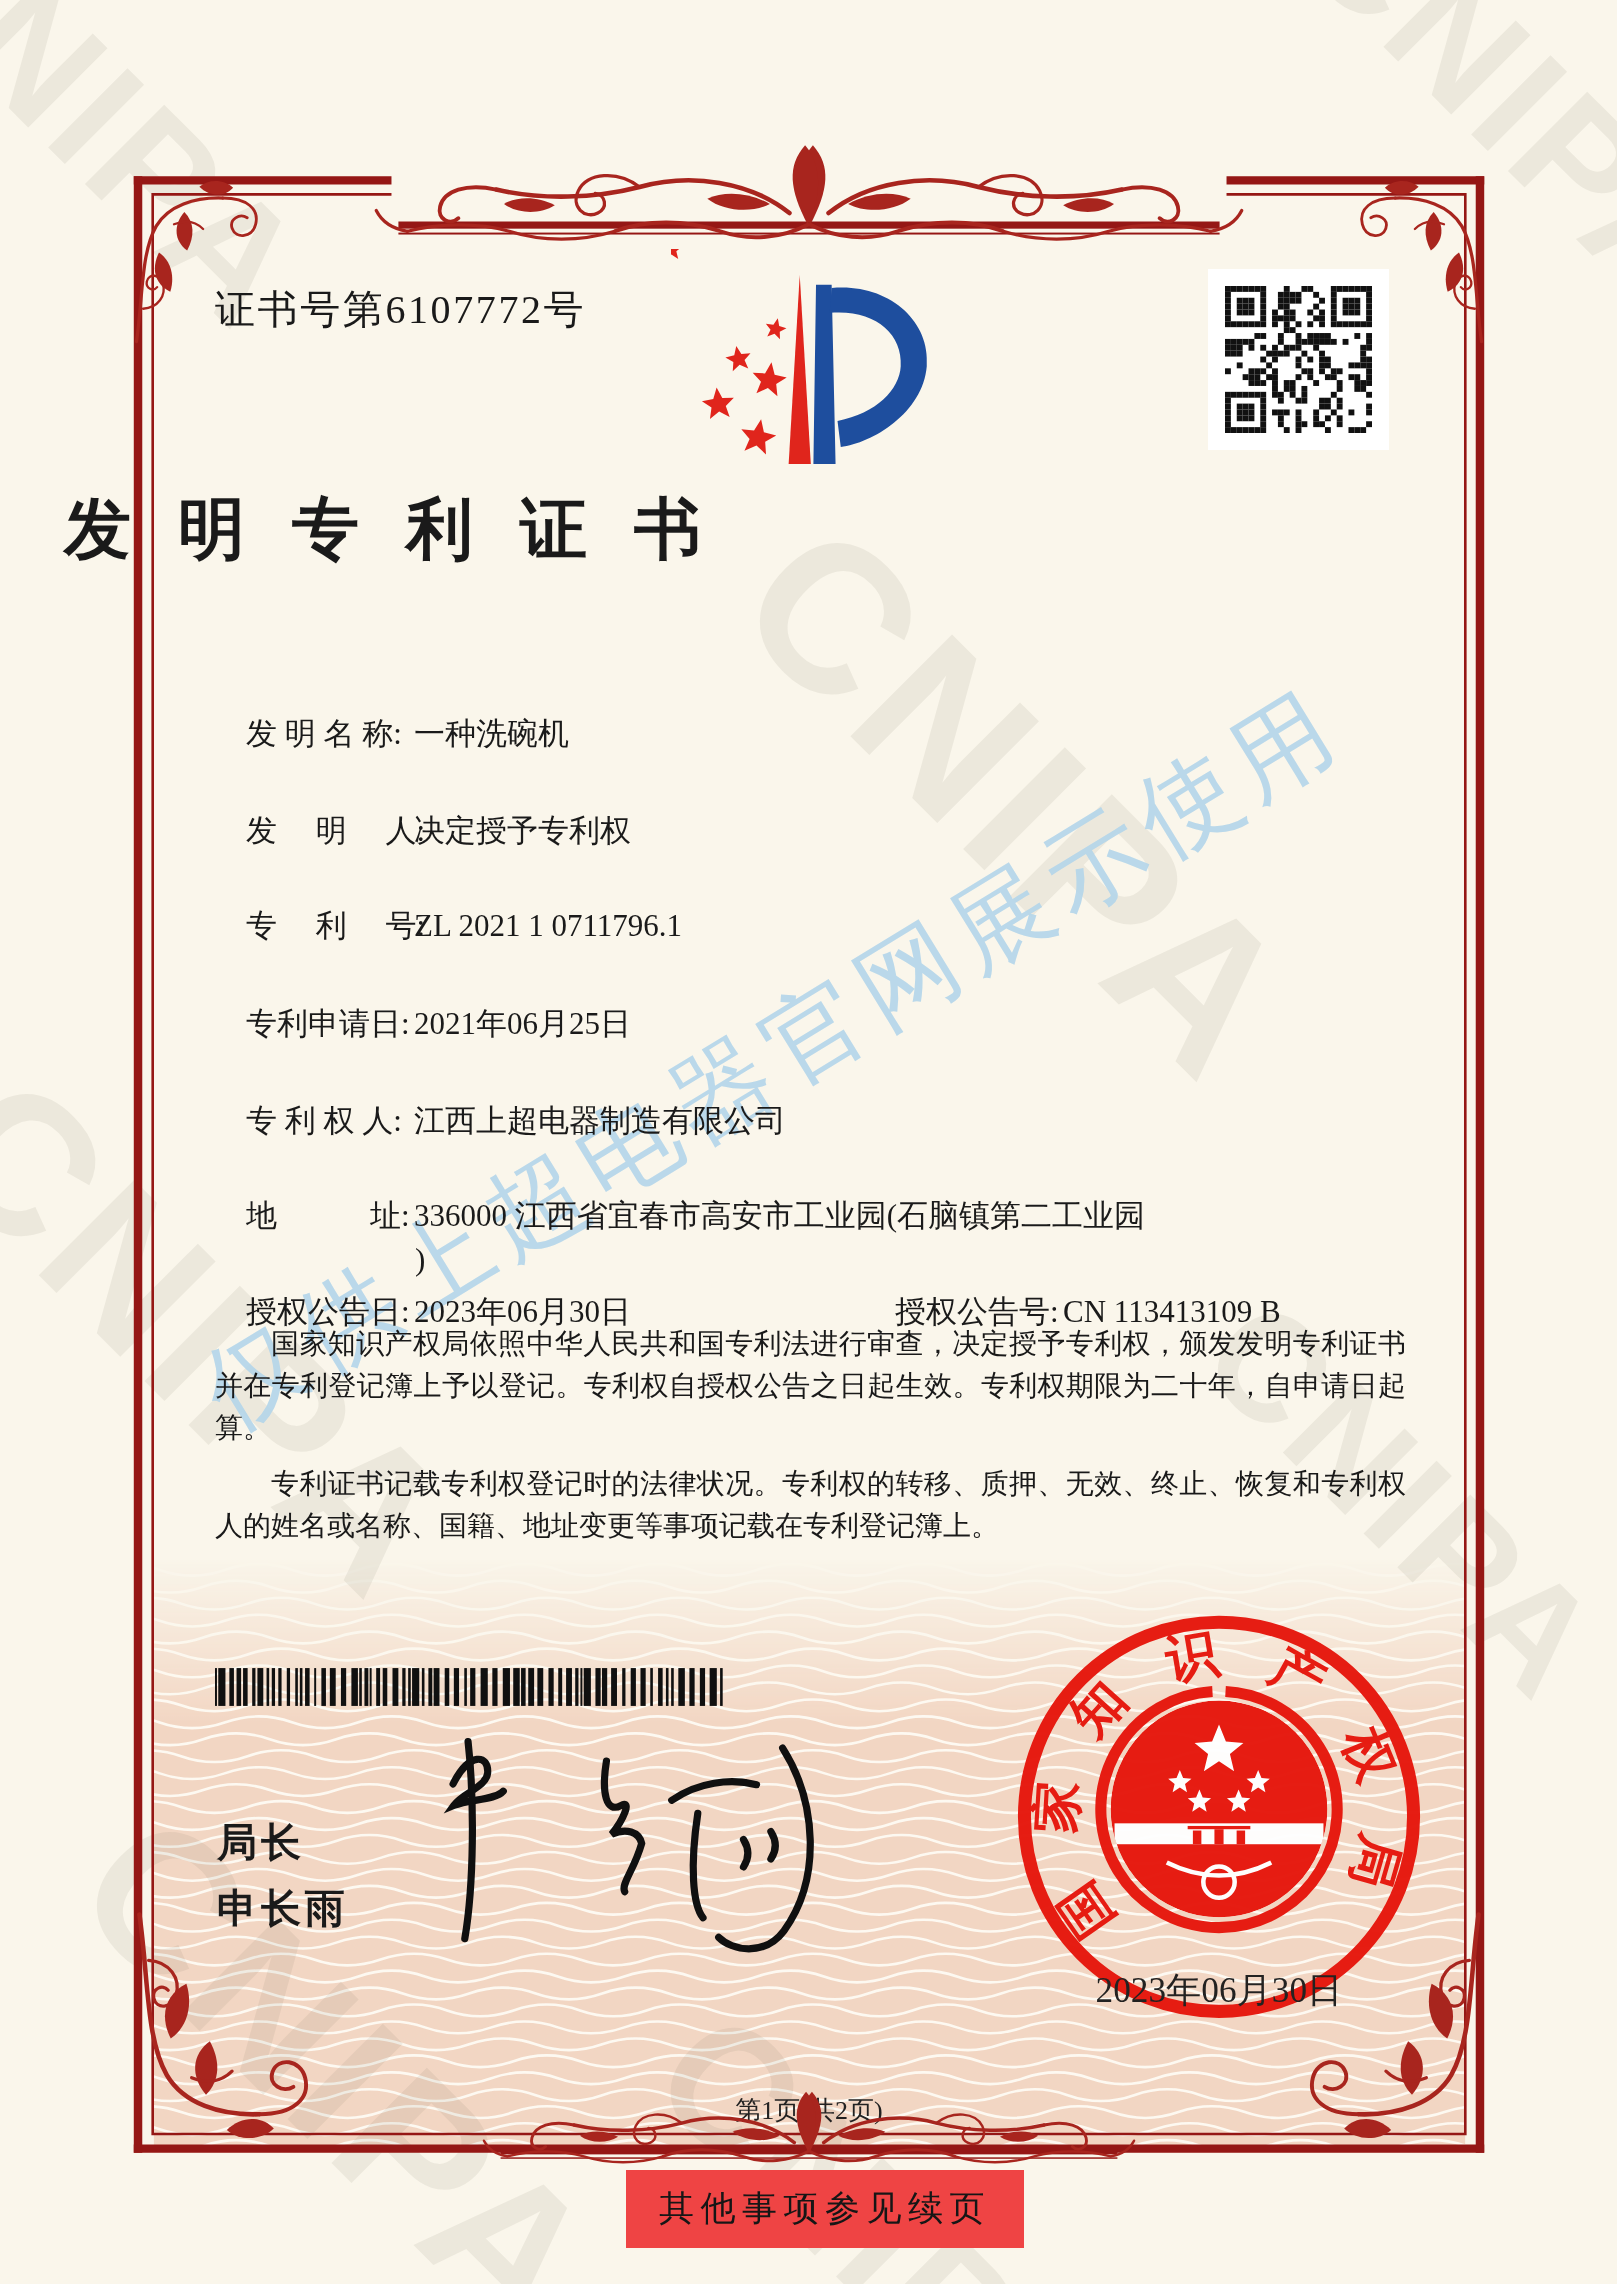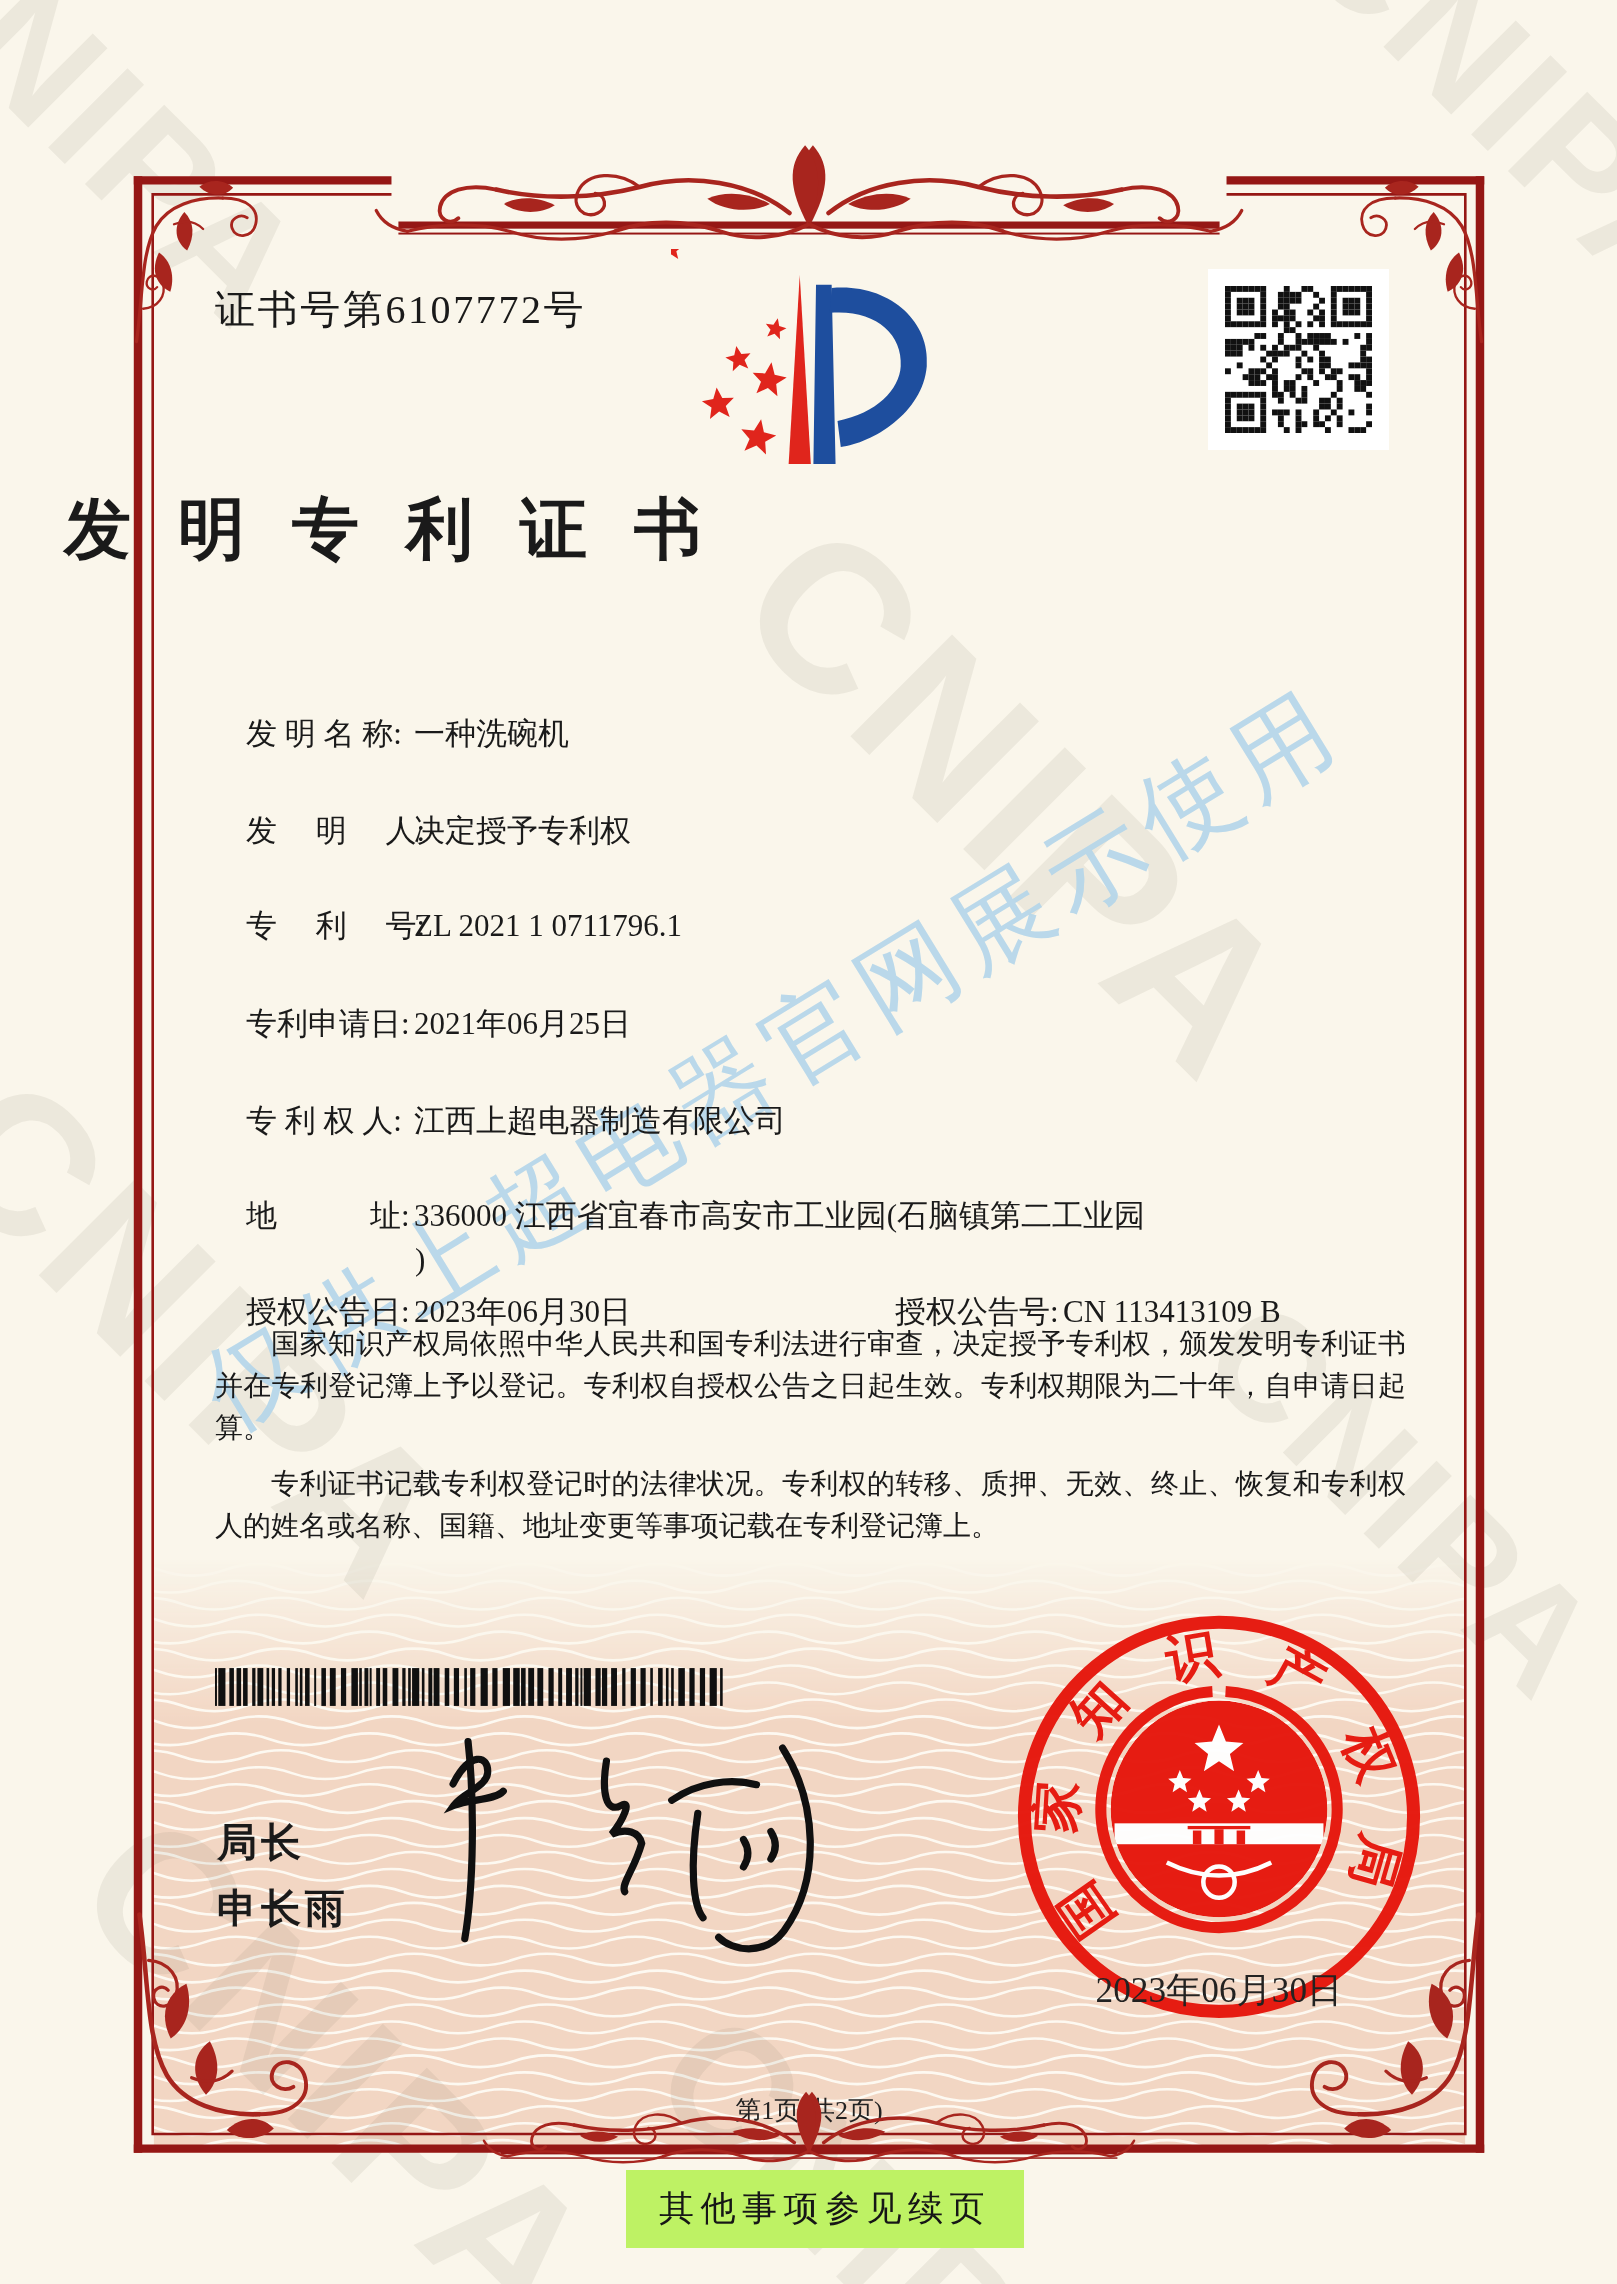--- a/index.html
+++ b/index.html
@@ -22,21 +22,21 @@
   #title{left:0;right:0;top:484px;font-size:67px;font-weight:bold;
          letter-spacing:47px;padding-left:64px;z-index:6;}
   .field-row{position:absolute;left:215px;font-size:31px;white-space:pre;z-index:6;}
   .flabel{display:inline-block;width:168px;white-space:pre;}
   .fvalue{white-space:pre;margin-top:16px;}
   .body-para{position:absolute;left:215px;width:1191px;font-size:28px;line-height:42px;
              text-align:justify;text-indent:56px;z-index:6;color:#191919;}
   .director{position:absolute;left:217px;font-size:40px;font-weight:bold;letter-spacing:3.9px;
             font-family:"Liberation Sans","DejaVu Sans",sans-serif;z-index:6;}
   #footer-page{left:0;right:0;top:2093px;text-align:center;font-size:26px;z-index:6;color:#222;}
-  #footer-note-box{left:626px;top:2170px;width:398px;height:78px;background:#bef264;z-index:8;
+  #footer-note-box{left:626px;top:2170px;width:398px;height:78px;background:#ef4444;z-index:8;
                    text-align:center;line-height:78px;font-size:35px;letter-spacing:6.5px;color:#161616;}
   #qr-box{left:1208px;top:269px;width:181px;height:181px;background:#ffffff;z-index:6;}
 </style>
 </head>
 <body>
 
 <div id="page">
 
   <svg id="waves" class="abs" style="left:153px;top:1558px;z-index:1;" width="1313" height="588" viewBox="0 0 2012 902">
     <defs>

